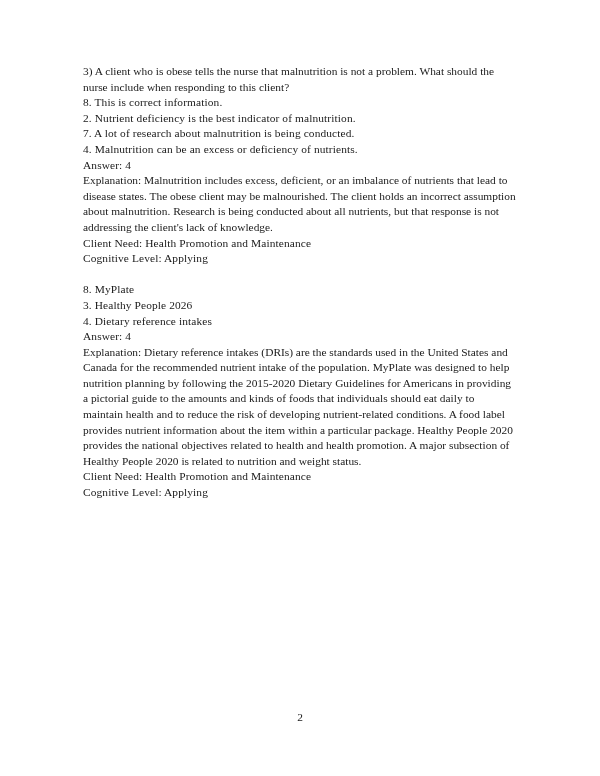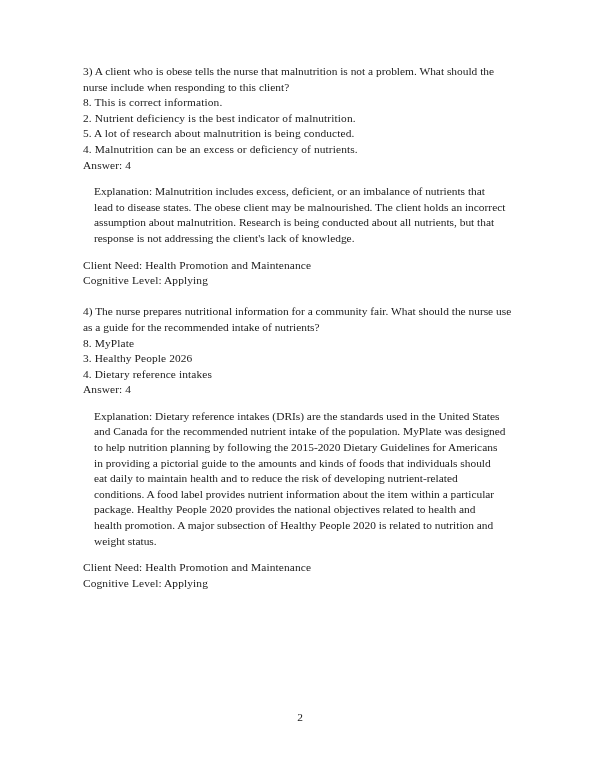--- a/index.html
+++ b/index.html
@@ -45,21 +45,21 @@
   }
   .stem {
     font-size: 11.4px;
     line-height: 15.6px;
     margin: 0;
     text-align: left;
   }
   .explanation {
     font-size: 11.4px;
     line-height: 15.6px;
-    margin: 11px;
+    margin: 0;
     text-align: left;
   }
   .page-number {
     position: absolute;
     left: 0;
     top: 710px;
     width: 600px;
     text-align: center;
     font-size: 11.4px;
     line-height: 15.6px;
@@ -70,30 +70,29 @@
 <body>
 
 <div class="page">
 
   <div class="content">
 
     <div class="qblock">
       <p class="stem">3) A client who is obese tells the nurse that malnutrition is not a problem. What should the nurse include when responding to this client?</p>
       <p class="line">8. This is correct information.</p>
       <p class="line">2. Nutrient deficiency is the best indicator of malnutrition.</p>
-      <p class="line">5. A lot of research about malnutrition is being conducted.</p>
+      <p class="line">7. A lot of research about malnutrition is being conducted.</p>
       <p class="line">4. Malnutrition can be an excess or deficiency of nutrients.</p>
       <p class="line">Answer:  4</p>
       <p class="explanation">Explanation:  Malnutrition includes excess, deficient, or an imbalance of nutrients that lead to disease states. The obese client may be malnourished. The client holds an incorrect assumption about malnutrition. Research is being conducted about all nutrients, but that response is not addressing the client's lack of knowledge.</p>
       <p class="line">Client Need:  Health Promotion and Maintenance</p>
       <p class="line">Cognitive Level:  Applying</p>
     </div>
 
     <div class="qblock">
-      <p class="stem">4) The nurse prepares nutritional information for a community fair. What should the nurse use as a guide for the recommended intake of nutrients?</p>
       <p class="line">8. MyPlate</p>
       <p class="line">3. Healthy People 2026</p>
       <p class="line">4. Dietary reference intakes</p>
       <p class="line">Answer:  4</p>
       <p class="explanation">Explanation:  Dietary reference intakes (DRIs) are the standards used in the United States and Canada for the recommended nutrient intake of the population. MyPlate was designed to help nutrition planning by following the 2015-2020 Dietary Guidelines for Americans in providing a pictorial guide to the amounts and kinds of foods that individuals should eat daily to maintain health and to reduce the risk of developing nutrient-related conditions. A food label provides nutrient information about the item within a particular package. Healthy People 2020 provides the national objectives related to health and health promotion. A major subsection of Healthy People 2020 is related to nutrition and weight status.</p>
       <p class="line">Client Need:  Health Promotion and Maintenance</p>
       <p class="line">Cognitive Level:  Applying</p>
     </div>
 
   </div>

